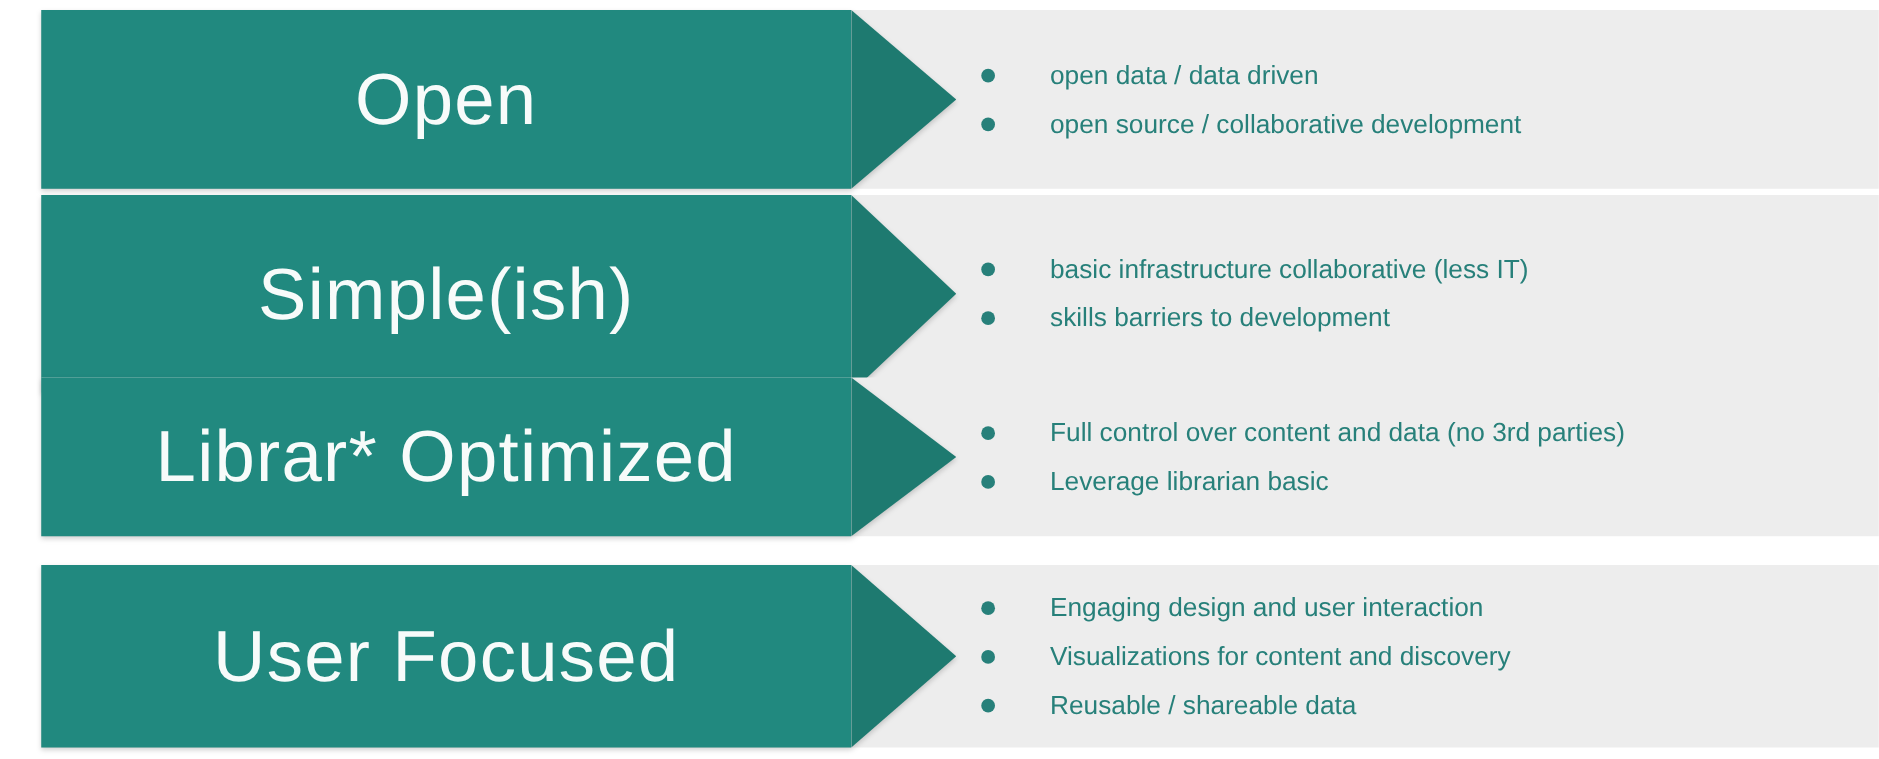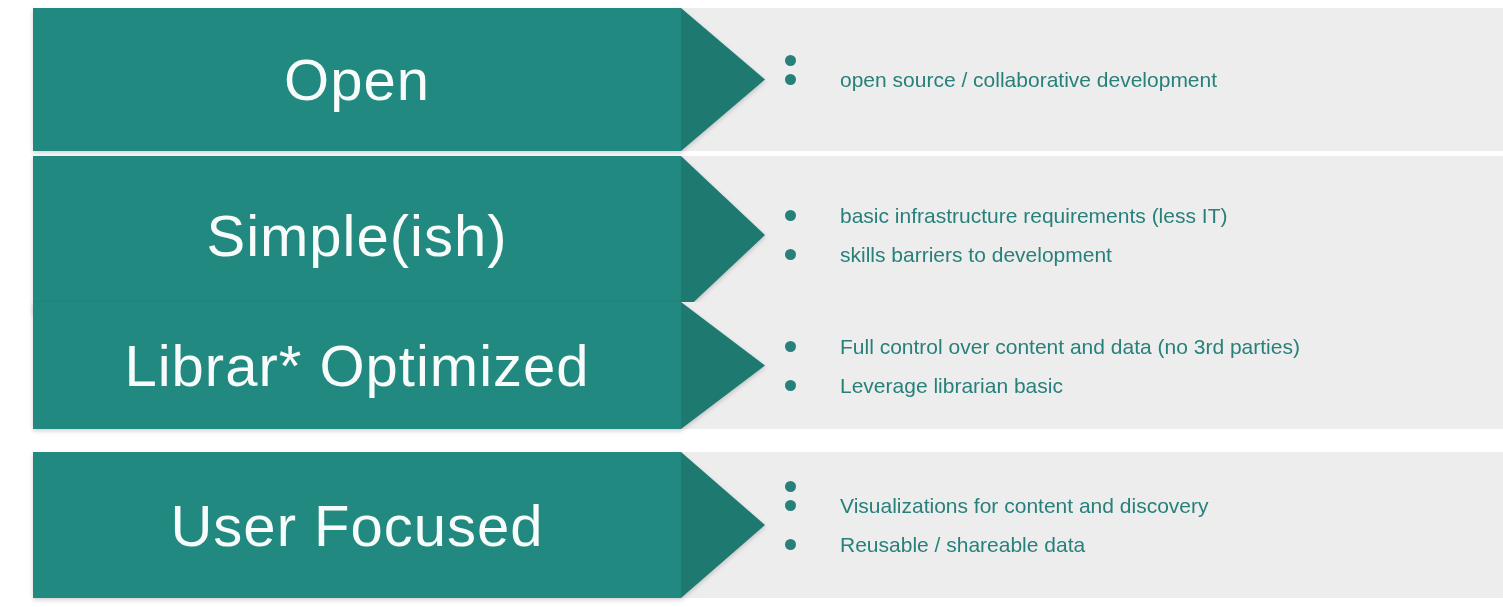--- a/index.html
+++ b/index.html
@@ -81,35 +81,35 @@
 
   <div class="row">
     <div class="panel"></div>
     <div class="arrow">
       <div class="arrow-body">
         <span class="arrow-label">Open</span>
       </div>
       <div class="arrow-tip"></div>
     </div>
     <ul class="bullets">
-      <li><span class="dot"></span></li>
+      <li><span class="dot"></span><span>open data / data driven</span></li>
       <li><span class="dot"></span><span>open source / collaborative development</span></li>
     </ul>
   </div>
 
   <div class="row">
     <div class="panel"></div>
     <div class="arrow">
       <div class="arrow-body">
         <span class="arrow-label">Simple(ish)</span>
       </div>
       <div class="arrow-tip"></div>
     </div>
     <ul class="bullets">
-      <li><span class="dot"></span><span>basic infrastructure requirements (less IT)</span></li>
+      <li><span class="dot"></span><span>basic infrastructure collaborative (less IT)</span></li>
       <li><span class="dot"></span><span>skills barriers to development</span></li>
     </ul>
   </div>
 
   <div class="row">
     <div class="panel"></div>
     <div class="arrow">
       <div class="arrow-body">
         <span class="arrow-label">Librar* Optimized</span>
       </div>
@@ -123,19 +123,19 @@
 
   <div class="row">
     <div class="panel"></div>
     <div class="arrow">
       <div class="arrow-body">
         <span class="arrow-label">User Focused</span>
       </div>
       <div class="arrow-tip"></div>
     </div>
     <ul class="bullets">
-      <li><span class="dot"></span></li>
+      <li><span class="dot"></span><span>Engaging design and user interaction</span></li>
       <li><span class="dot"></span><span>Visualizations for content and discovery</span></li>
       <li><span class="dot"></span><span>Reusable / shareable data</span></li>
     </ul>
   </div>
 
 </div>
 
 </body></html>

